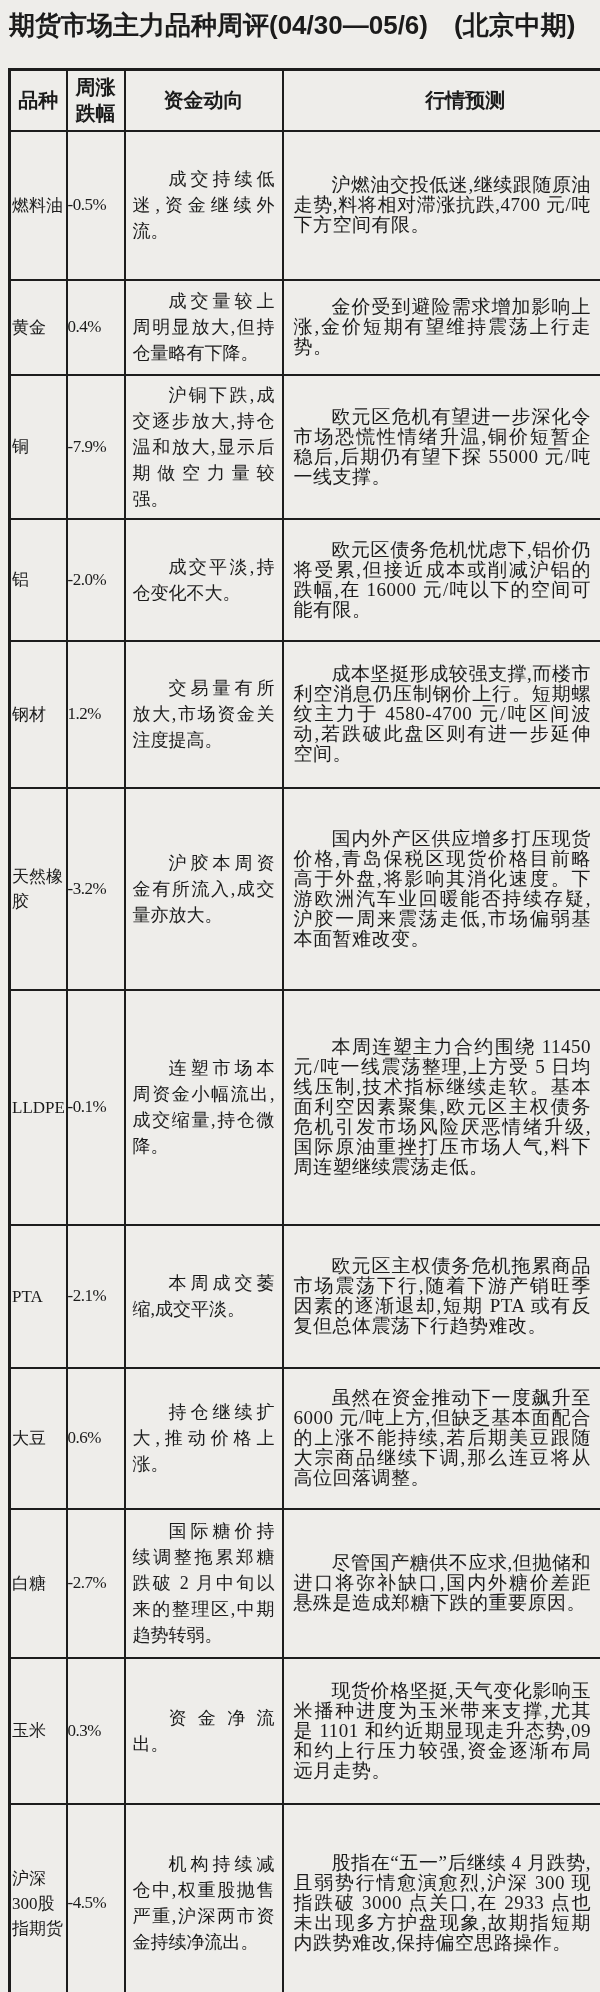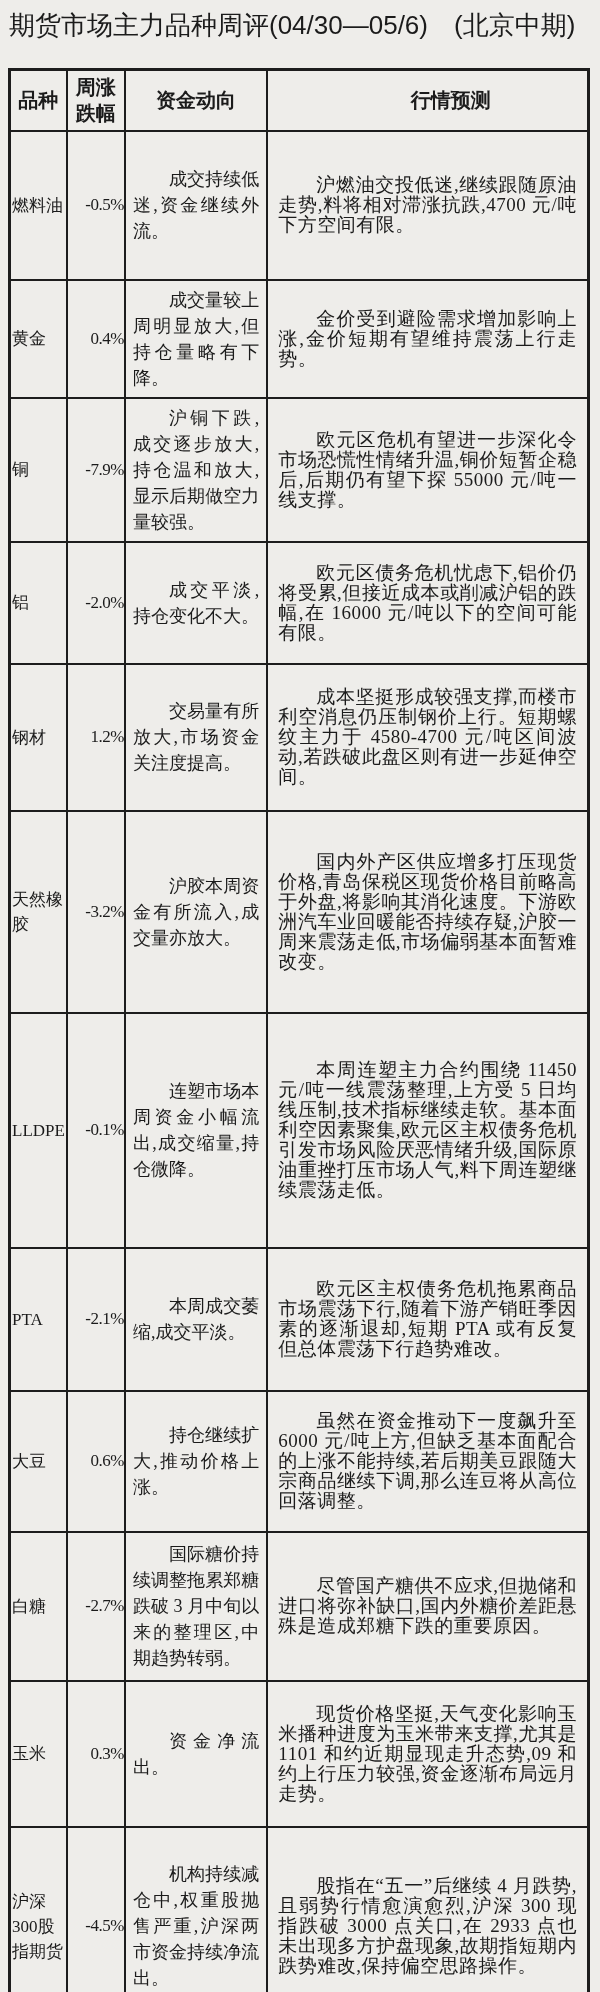--- a/index.html
+++ b/index.html
@@ -6,21 +6,21 @@
   body{
     width:600px;height:1992px;
     background:#eeedea;
     color:#1b1b1b;
     font-family:"Liberation Serif","DejaVu Serif",serif;
     position:relative;
     overflow:hidden;
   }
   .page-title{
     font-family:"Liberation Sans","DejaVu Sans",sans-serif;
-    font-weight:normal;
+    font-weight:bold;
     font-size:26px;
     line-height:34px;
     margin:8px 0 0 9px;
     white-space:nowrap;
     letter-spacing:0px;
   }
   table.review-table{
     border-collapse:collapse;
     table-layout:fixed;
     width:582px;
@@ -38,32 +38,32 @@
   .review-table th{
     font-family:"Liberation Sans","DejaVu Sans",sans-serif;
     font-size:20px;
     font-weight:bold;
     text-align:center;
     padding:2px 2px;
     line-height:26px;
   }
   th.c1{width:57px;}
   th.c2{width:58px;}
-  th.c3{width:142px;}
+  th.c3{width:158px;}
   th.c4{width:320px;padding-left:48px;}
   td.variety{
     font-size:17px;
     line-height:25px;
     text-align:left;
     padding:0 1px;
   }
   td.change{
     font-size:17px;
     letter-spacing:-0.5px;
-    text-align:right;
+    text-align:left;
     white-space:nowrap;
     padding:0;
   }
   td.capital{
     font-size:18px;
     line-height:26px;
     text-align:justify;
     text-indent:2em;
     padding:6px 7px;
   }
@@ -154,21 +154,21 @@
     </tr>
     <tr>
       <td class="variety">大豆</td>
       <td class="change">0.6%</td>
       <td class="capital">持仓继续扩大,推动价格上涨。</td>
       <td class="forecast">虽然在资金推动下一度飙升至 6000 元/吨上方,但缺乏基本面配合的上涨不能持续,若后期美豆跟随大宗商品继续下调,那么连豆将从高位回落调整。</td>
     </tr>
     <tr>
       <td class="variety">白糖</td>
       <td class="change">-2.7%</td>
-      <td class="capital">国际糖价持续调整拖累郑糖跌破 3 月中旬以来的整理区,中期趋势转弱。</td>
+      <td class="capital">国际糖价持续调整拖累郑糖跌破 2 月中旬以来的整理区,中期趋势转弱。</td>
       <td class="forecast">尽管国产糖供不应求,但抛储和进口将弥补缺口,国内外糖价差距悬殊是造成郑糖下跌的重要原因。</td>
     </tr>
     <tr>
       <td class="variety">玉米</td>
       <td class="change">0.3%</td>
       <td class="capital">资金净流出。</td>
       <td class="forecast">现货价格坚挺,天气变化影响玉米播种进度为玉米带来支撑,尤其是 1101 和约近期显现走升态势,09 和约上行压力较强,资金逐渐布局远月走势。</td>
     </tr>
     <tr>
       <td class="variety">沪深300股指期货</td>

